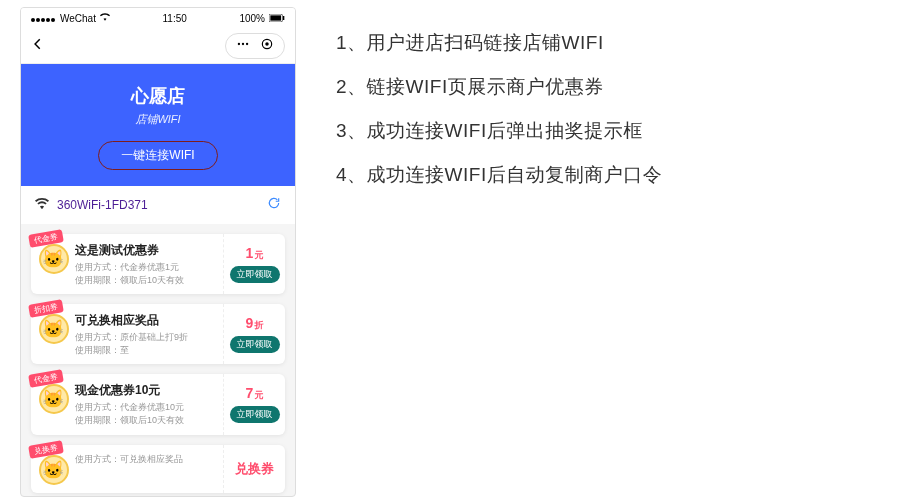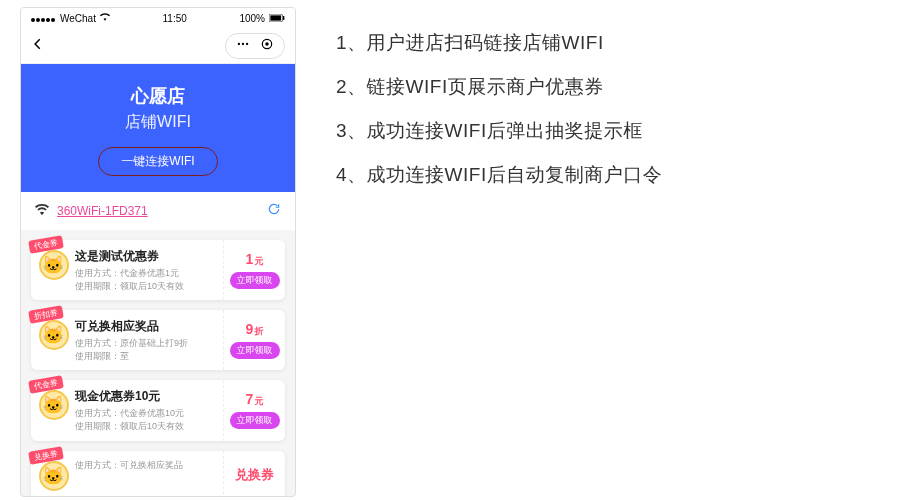--- a/index.html
+++ b/index.html
@@ -7,37 +7,37 @@
 .phone { width: 276px; height: 490px; margin: 7px 0 0 20px; border: 1px solid #ddd; background: #f5f5f5; display: flex; flex-direction: column; border-radius: 4px; overflow: hidden; }
 .status-bar { height: 20px; background: #fff; display: flex; align-items: center; justify-content: space-between; padding: 0 10px; font-size: 10px; color: #000; }
 .status-bar .left { display: flex; align-items: center; gap: 4px; }
 .status-bar .dots span { width: 4px; height: 4px; background: #000; border-radius: 50%; display: inline-block; margin-right: 1px; }
 .nav-bar { height: 36px; background: #fff; display: flex; align-items: center; justify-content: space-between; padding: 0 10px; border-bottom: 1px solid #eee; }
 .back-icon svg { width: 14px; height: 14px; }
 .nav-right { display: flex; align-items: center; gap: 10px; border: 1px solid #ddd; border-radius: 14px; padding: 3px 10px; }
 .nav-right svg { width: 14px; height: 14px; }
 .hero { background: #3d63ff; color: #fff; text-align: center; padding: 20px 0 16px; }
 .hero .shop-name { font-size: 18px; font-weight: 600; margin-bottom: 4px; font-family: Liberation Serif, serif; }
-.hero .shop-sub { font-size: 16px; opacity: 0.9; margin-bottom: 14px; }
+.hero .shop-sub { font-size: 11px; opacity: 0.9; margin-bottom: 14px; font-style: italic; }
 .hero .connect-btn { display: inline-block; border: 1px solid #7f1d1d; border-radius: 16px; padding: 5px 22px; font-size: 12px; }
 .wifi-row { background: #fff; margin: 0; padding: 10px 14px; display: flex; align-items: center; justify-content: space-between; }
-.wifi-row .wl { display: flex; align-items: center; gap: 8px; font-size: 12px; color: #ec4899; text-decoration: underline; }
+.wifi-row .wl { display: flex; align-items: center; gap: 8px; font-size: 12px; color: #4c1d95; }
 .wifi-row .wl svg { width: 14px; height: 14px; }
 .wifi-row .refresh svg { width: 14px; height: 14px; }
 .coupon-list { flex: 1; padding: 10px; display: flex; flex-direction: column; gap: 10px; overflow: hidden; }
 .coupon { background: #fff; border-radius: 6px; display: flex; position: relative; box-shadow: 0 1px 4px rgba(0,0,0,0.08); }
 .cleft { flex: 1; padding: 8px 6px 8px 8px; display: flex; gap: 6px; }
 .badge { position: absolute; left: -2px; top: -2px; background: #ff4d6d; color: #fff; font-size: 8px; padding: 1px 5px; border-radius: 3px; transform: rotate(-10deg); }
 .cat-icon { width: 30px; height: 30px; border-radius: 50%; background: #ffe9a8; display: flex; align-items: center; justify-content: center; font-size: 18px; flex-shrink: 0; margin-top: 2px; border: 2px solid #f5c84c; }
 .ctxt .title { font-size: 12px; font-weight: 600; color: #222; margin-bottom: 2px; }
 .ctxt .sub { font-size: 9px; color: #999; line-height: 1.4; }
 .cright { width: 62px; border-left: 1px dashed #eee; display: flex; flex-direction: column; align-items: center; justify-content: center; padding: 4px 2px; }
 .cright .val { color: #ff4d6d; font-size: 14px; font-weight: 600; display: flex; align-items: baseline; gap: 1px; }
 .cright .val .unit { font-size: 9px; }
-.cright .claim { background: #d946ef; color: #fff; font-size: 9px; border-radius: 9px; padding: 2px 7px; margin-top: 4px; }
+.cright .claim { background: #0f766e; color: #fff; font-size: 9px; border-radius: 9px; padding: 2px 7px; margin-top: 4px; }
 .cright .exchange { color: #ff4d6d; font-size: 13px; font-weight: 600; }
 .instructions { flex: 1; padding: 30px 20px 0 40px; }
 .instructions .line { font-size: 19px; color: #333; margin-bottom: 18px; letter-spacing: 0.5px; }
 </style>
 </head>
 <body>
 
 <div class="phone">
   <div class="status-bar">
     <div class="left">

